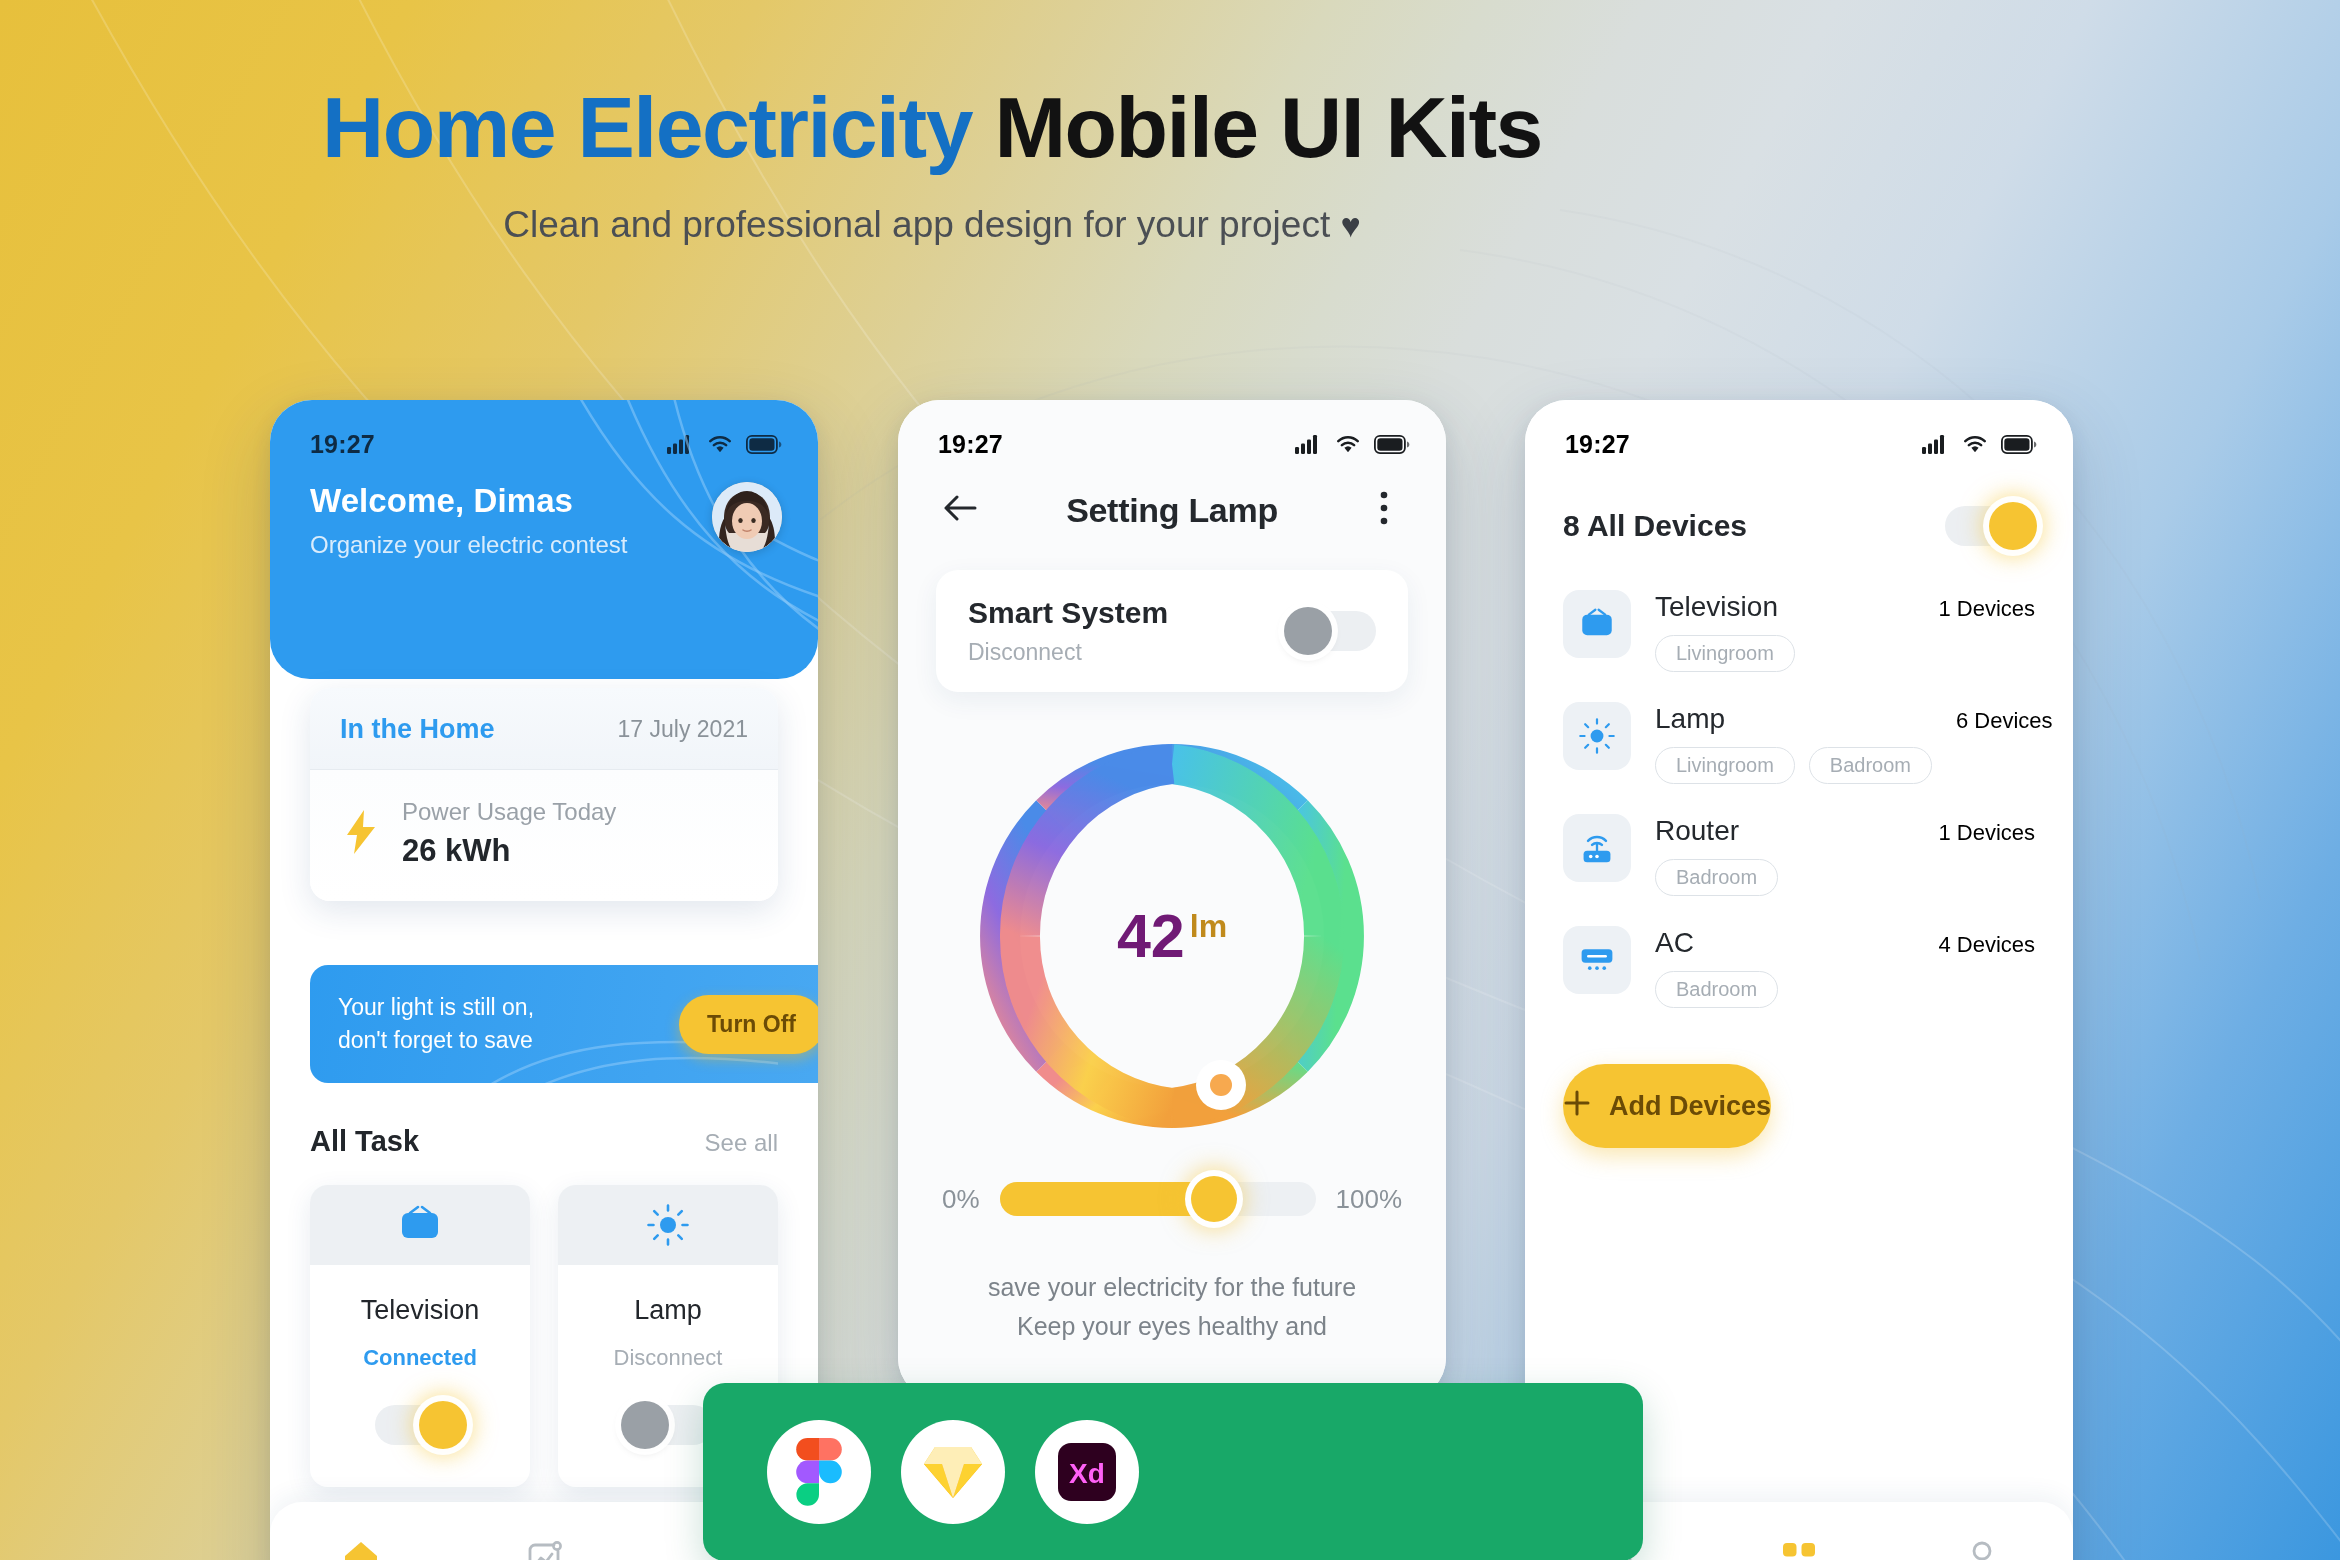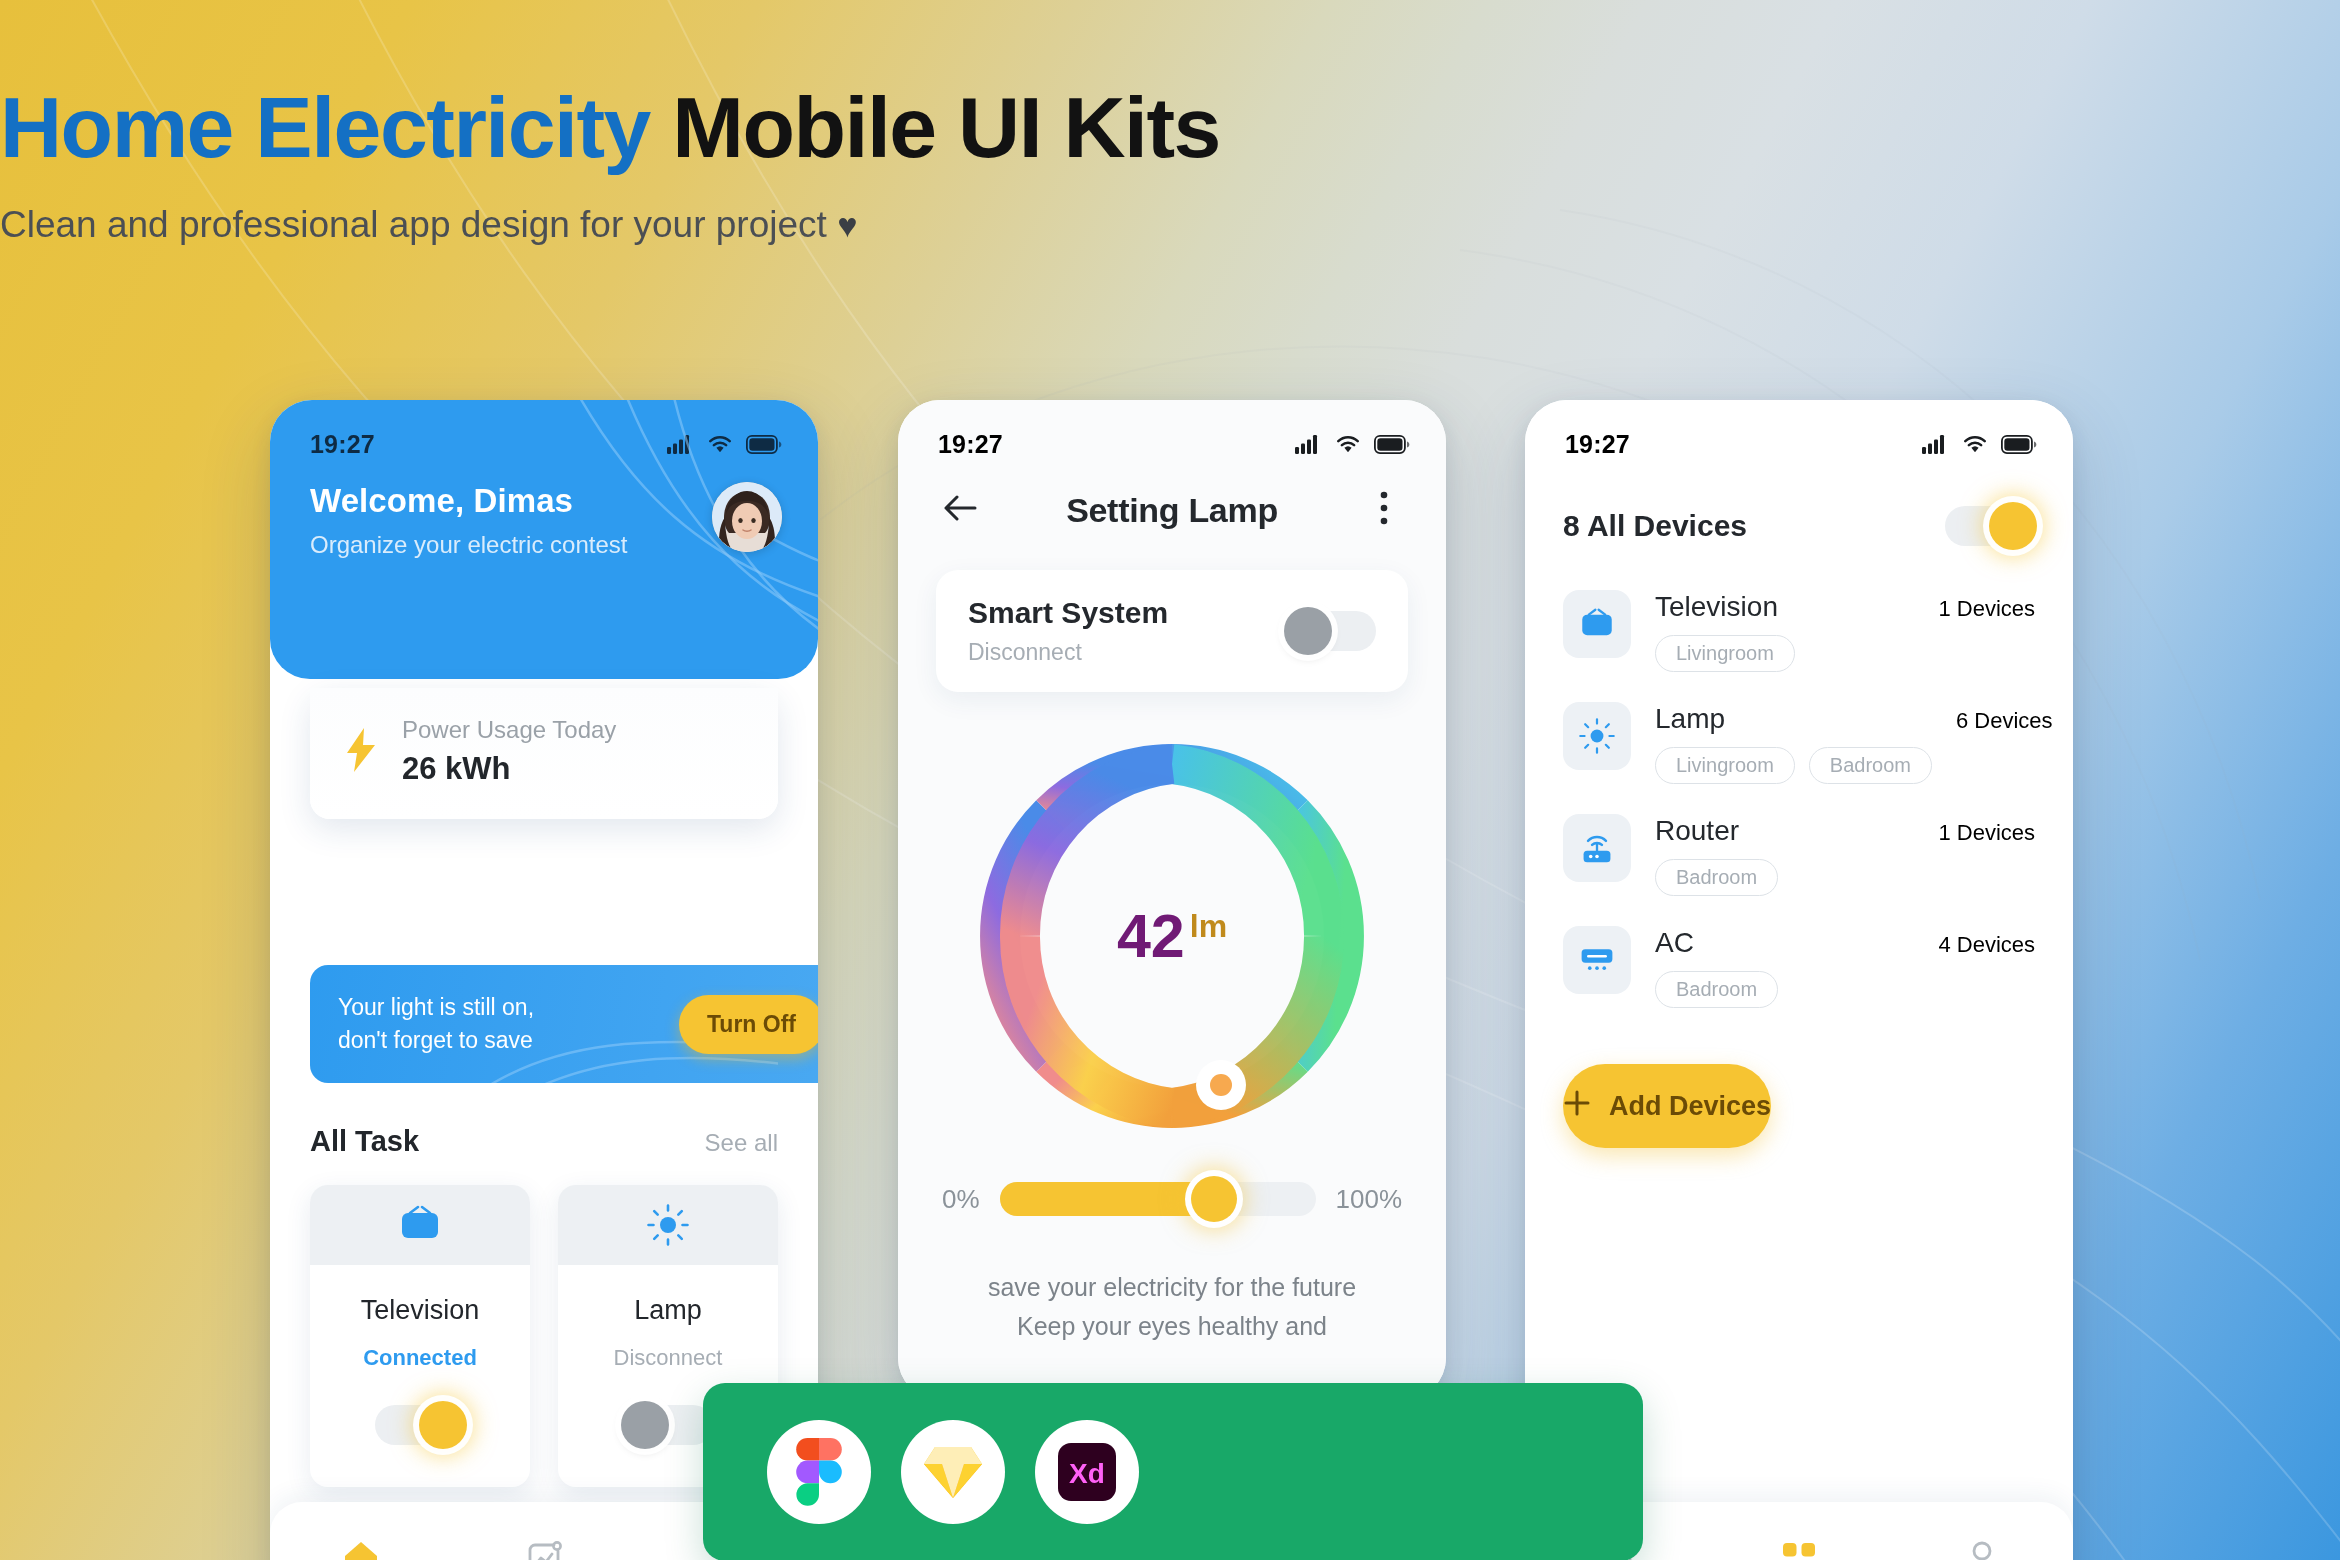--- a/index.html
+++ b/index.html
@@ -11,21 +11,21 @@
         #E7C03C 0%, #E8C447 13%, #E4C868 24%,
         #DDD096 34%, #D9D9BC 42%, #D8DCCE 47%,
         #D9DEDC 52%, #D9E0E4 58%, #CFDCE8 66%,
         #A9CBE8 77%, #6EAEE4 88%, #3B97DF 100%);
   }
   
   .bg-lines { position:absolute; inset:0; overflow:hidden; pointer-events:none; opacity:.40; }
   .bg-lines svg { width:100%; height:100%; display:block; }
 
   
-  .hero { position:absolute; top:0; left:0; width:1864px; text-align:left; }
+  .hero { position:absolute; top:0; left:0; width:1864px; text-align:center; }
   .hero-title {
     margin-top: 82px;
     font-size: 86px;
     font-weight: 800;
     letter-spacing: -1.5px;
     color: #121212;
     line-height: 1.05;
   }
   .hero-title .accent { color: #1470C4; }
   .hero-sub {
@@ -295,20 +295,24 @@
             <ellipse cx="28.5" cy="38.5" rx="2.2" ry="2.6" fill="#3A2B22"></ellipse>
             <ellipse cx="41.5" cy="38.5" rx="2.2" ry="2.6" fill="#3A2B22"></ellipse>
             <path d="M31 48c2 1.6 6 1.6 8 0" stroke="#C0836B" stroke-width="1.6" fill="none" stroke-linecap="round"></path>
           </g>
         </svg>
       </div>
     </div>
   </div>
 
   <div class="home-card">
+    <div class="home-card-top">
+      <span class="home-card-title">In the Home</span>
+      <span class="home-card-date">17 July 2021</span>
+    </div>
     <div class="home-card-body">
       <span class="bolt">
         <svg width="32" height="44" viewBox="0 0 32 44">
             <path d="M19 0L2 25h10L9 44l21-27H18z" fill="#F6C432"></path>
           </svg>
       </span>
       <span>
         <div class="pu-label">Power Usage Today</div>
         <div class="pu-value">26 kWh</div>
       </span>

